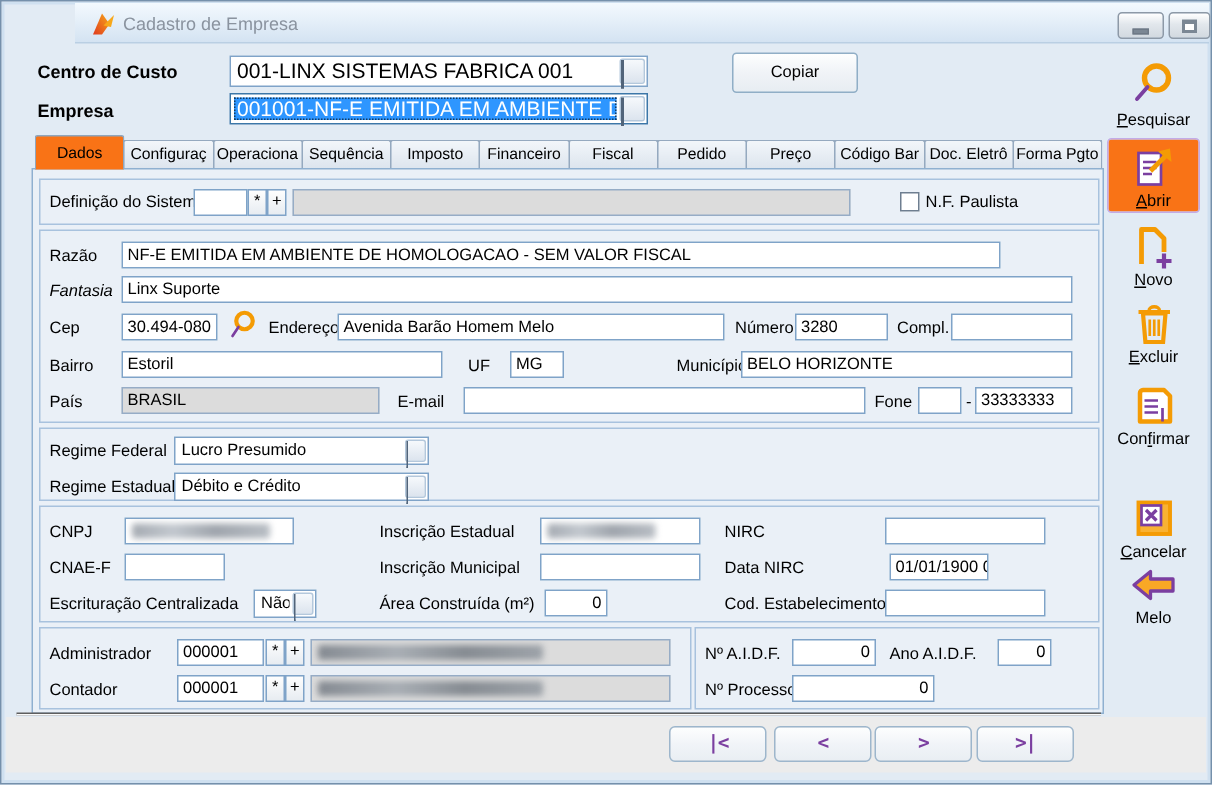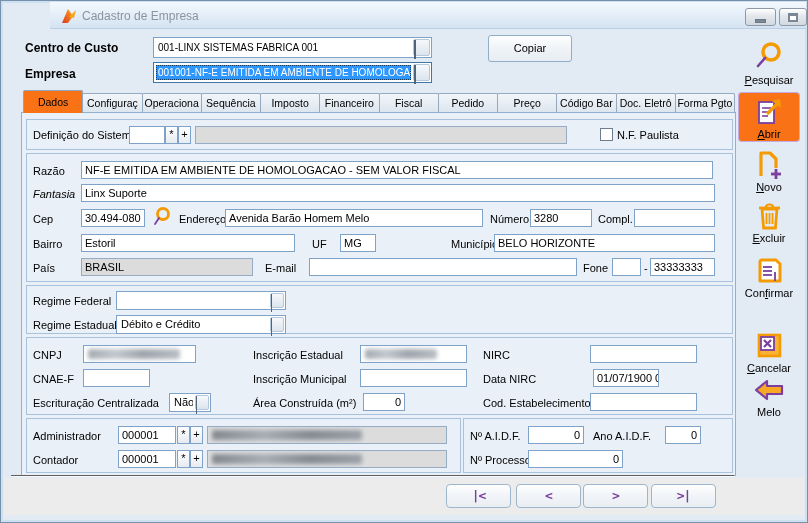--- a/index.html
+++ b/index.html
@@ -22,21 +22,21 @@
   .wbtn.res { left:729px; width:28px; }
   .wbtn.cls { left:760px; width:32px; }
   .glyph-min { width:11px; height:4px; background:#7B8794; margin-top:7px; border:1px solid #6E7986; }
   .glyph-res { width:10px; height:9px; border:2px solid #7B8794; border-top-width:3px; background:#fff; }
   .glyph-cls { font-size:12px; font-weight:bold; color:#747F8C; line-height:1; }
 
   
   .hlbl { position:absolute; font-size:12px; font-weight:bold; color:#000; white-space:nowrap; }
   .combo { position:absolute; background:#fff; border:1px solid #7FA3C8; height:21px; }
   .combo .txt { position:absolute; left:2px; top:2px; right:20px; bottom:2px;
-                font-size:10px; line-height:15px; padding:0 2px; white-space:nowrap; overflow:hidden; }
+                font-size:14px; line-height:15px; padding:0 2px; white-space:nowrap; overflow:hidden; }
   .combo .cbtn { position:absolute; right:1px; top:1px; width:17px; bottom:1px;
                  background:linear-gradient(#F6F9FC,#DCE4EE); border:1px solid #B4C8DC; border-radius:2px; }
   .chev { width:6px; height:6px; border-right:2px solid #51647A; border-bottom:2px solid #51647A;
           transform:rotate(45deg); margin:3px auto 0; }
   .combo.sel { border-color:#3C77A8; }
   .combo.sel .txt { background:#2E96FF; color:#fff; outline:1px dotted #153A5E; outline-offset:-1px; }
 
   .btn7 { position:absolute; border:1px solid #90AEC6; border-radius:3px; font-size:11px; color:#000;
           background:linear-gradient(#FDFEFE,#F0F3F7 50%,#E7EDF2); text-align:center; cursor:default; }
 
@@ -160,21 +160,21 @@
       <div class="inp" style="left:102px; top:6px; width:36px;"></div>
       <div class="sq" style="left:138px; top:6px;">*</div>
       <div class="sq" style="left:151px; top:6px;">+</div>
       <div class="inp dis" style="left:168px; top:6px; width:372px;"></div>
       <div class="chk" style="left:573px; top:8px;"></div>
       <span class="lbl" style="left:590px; top:9px;">N.F. Paulista</span>
     </div>
 
     <div class="grp" style="left:4px; top:40px; width:707px; height:129px;">
       <span class="lbl" style="left:6px; top:11px;">Razão</span>
-      <div class="inp" style="left:54px; top:7px; width:632px;">NF-E EMITIDA EM AMBIENTE DE HOMOLOGACAO - SEM VALOR FISCAL</div>
+      <div class="inp" style="left:54px; top:7px; width:586px;">NF-E EMITIDA EM AMBIENTE DE HOMOLOGACAO - SEM VALOR FISCAL</div>
 
       <span class="lbl" style="left:6px; top:34px;font-style:italic;">Fantasia</span>
       <div class="inp" style="left:54px; top:30px; width:634px;">Linx Suporte</div>
 
       <span class="lbl" style="left:6px; top:59px;">Cep</span>
       <div class="inp" style="left:54px; top:55px; width:64px;">30.494-080</div>
       <span style="position:absolute; left:124px; top:52px;">
         <svg width="22" height="22" viewBox="0 0 22 22">
           <circle cx="12" cy="8" r="5.5" fill="none" stroke="#F49B04" stroke-width="2.8"></circle>
           <line x1="8" y1="12" x2="4" y2="18" stroke="#7B3FA0" stroke-width="1.8" stroke-linecap="round"></line>
@@ -200,20 +200,21 @@
       <div class="inp" style="left:282px; top:104px; width:268px;"></div>
       <span class="lbl" style="left:556px; top:108px;">Fone</span>
       <div class="inp" style="left:585px; top:104px; width:29px;"></div>
       <span class="lbl" style="left:617px; top:108px;">-</span>
       <div class="inp" style="left:623px; top:104px; width:65px;">33333333</div>
     </div>
 
     <div class="grp" style="left:4px; top:172px; width:707px; height:49px;">
       <span class="lbl" style="left:6px; top:9px;">Regime Federal</span>
       <div class="scombo" style="left:89px; top:5px; width:170px;">
+        <span class="txt">Lucro Presumido</span>
         <span class="cbtn"><span class="chev"></span></span>
       </div>
       <span class="lbl" style="left:6px; top:33px;">Regime Estadual</span>
       <div class="scombo" style="left:89px; top:29px; width:170px;">
         <span class="txt">Débito e Crédito</span>
         <span class="cbtn"><span class="chev"></span></span>
       </div>
     </div>
 
     <div class="grp" style="left:4px; top:224px; width:707px; height:78px;">
@@ -234,21 +235,21 @@
           <span class="redact" style="width:72px;"></span>
         </div>
       <span class="lbl" style="left:226px; top:35px;">Inscrição Municipal</span>
       <div class="inp" style="left:333px; top:31px; width:107px;"></div>
       <span class="lbl" style="left:226px; top:59px;">Área Construída (m²)</span>
       <div class="inp num" style="left:336px; top:55px; width:42px;">0</div>
 
       <span class="lbl" style="left:456px; top:11px;">NIRC</span>
       <div class="inp" style="left:563px; top:7px; width:107px;"></div>
       <span class="lbl" style="left:456px; top:35px;">Data NIRC</span>
-      <div class="inp" style="left:566px; top:31px; width:66px;">01/07/1900 0</div>
+      <div class="inp" style="left:566px; top:31px; width:66px;">01/01/1900 0</div>
       <span class="lbl" style="left:456px; top:59px;">Cod. Estabelecimento</span>
       <div class="inp" style="left:563px; top:55px; width:107px;"></div>
     </div>
 
     <div class="grp" style="left:4px; top:305px; width:435px; height:55px;">
       <span class="lbl" style="left:6px; top:11px;">Administrador</span>
       <div class="inp" style="left:91px; top:7px; width:58px;">000001</div>
       <div class="sq" style="left:150px; top:7px;">*</div>
       <div class="sq" style="left:163px; top:7px;">+</div>
       <div class="inp dis" style="left:180px; top:7px; width:240px;">

